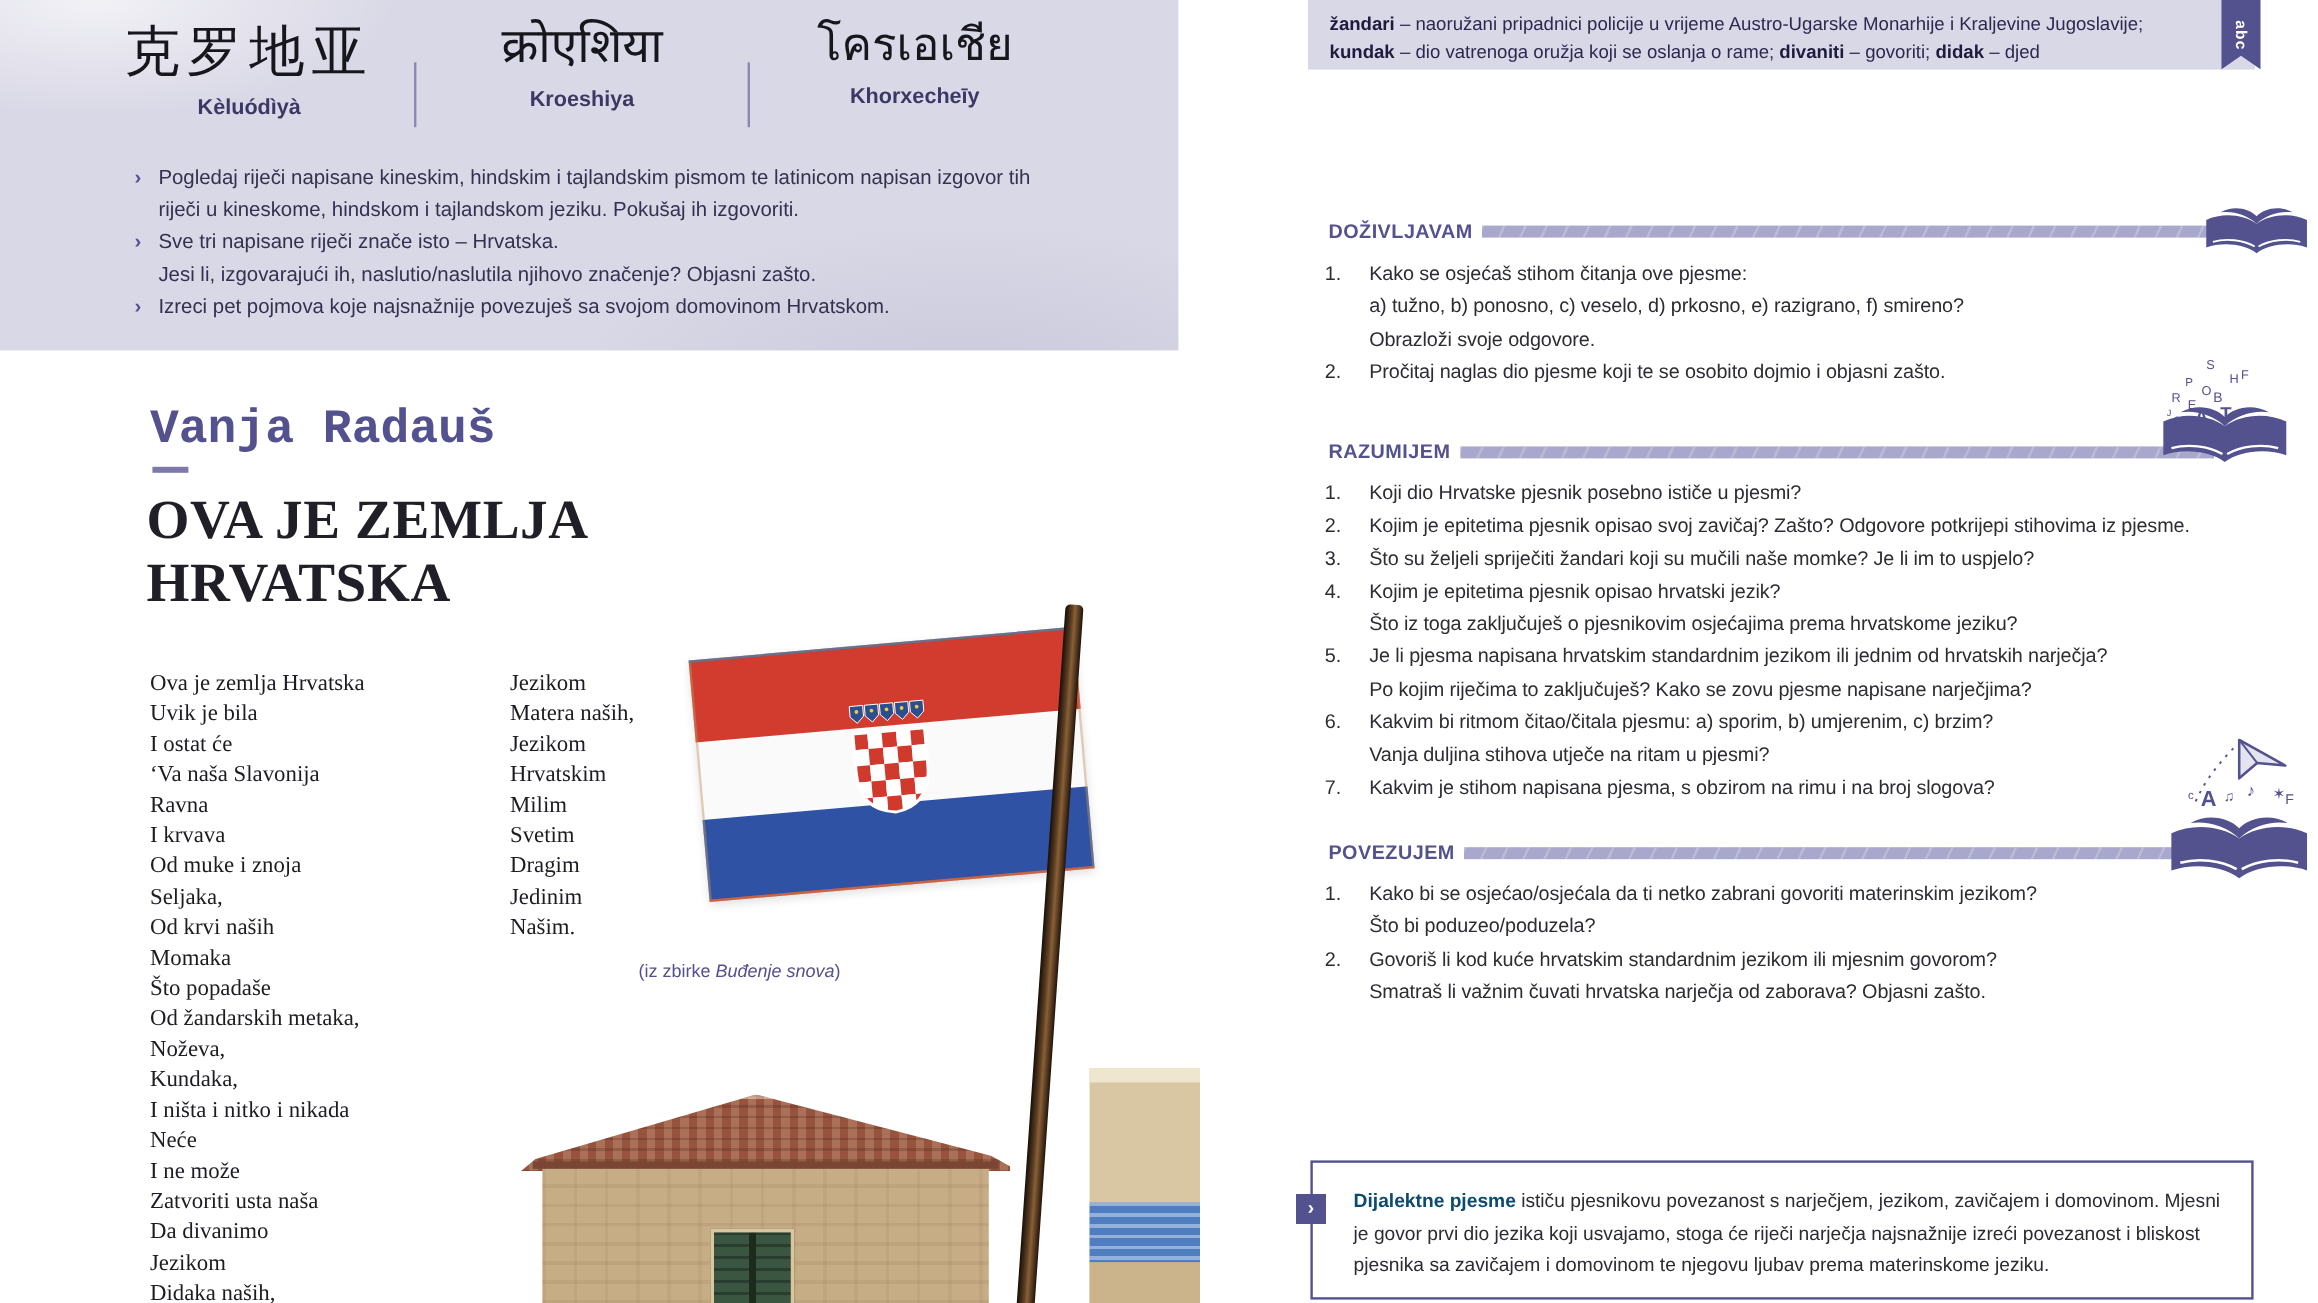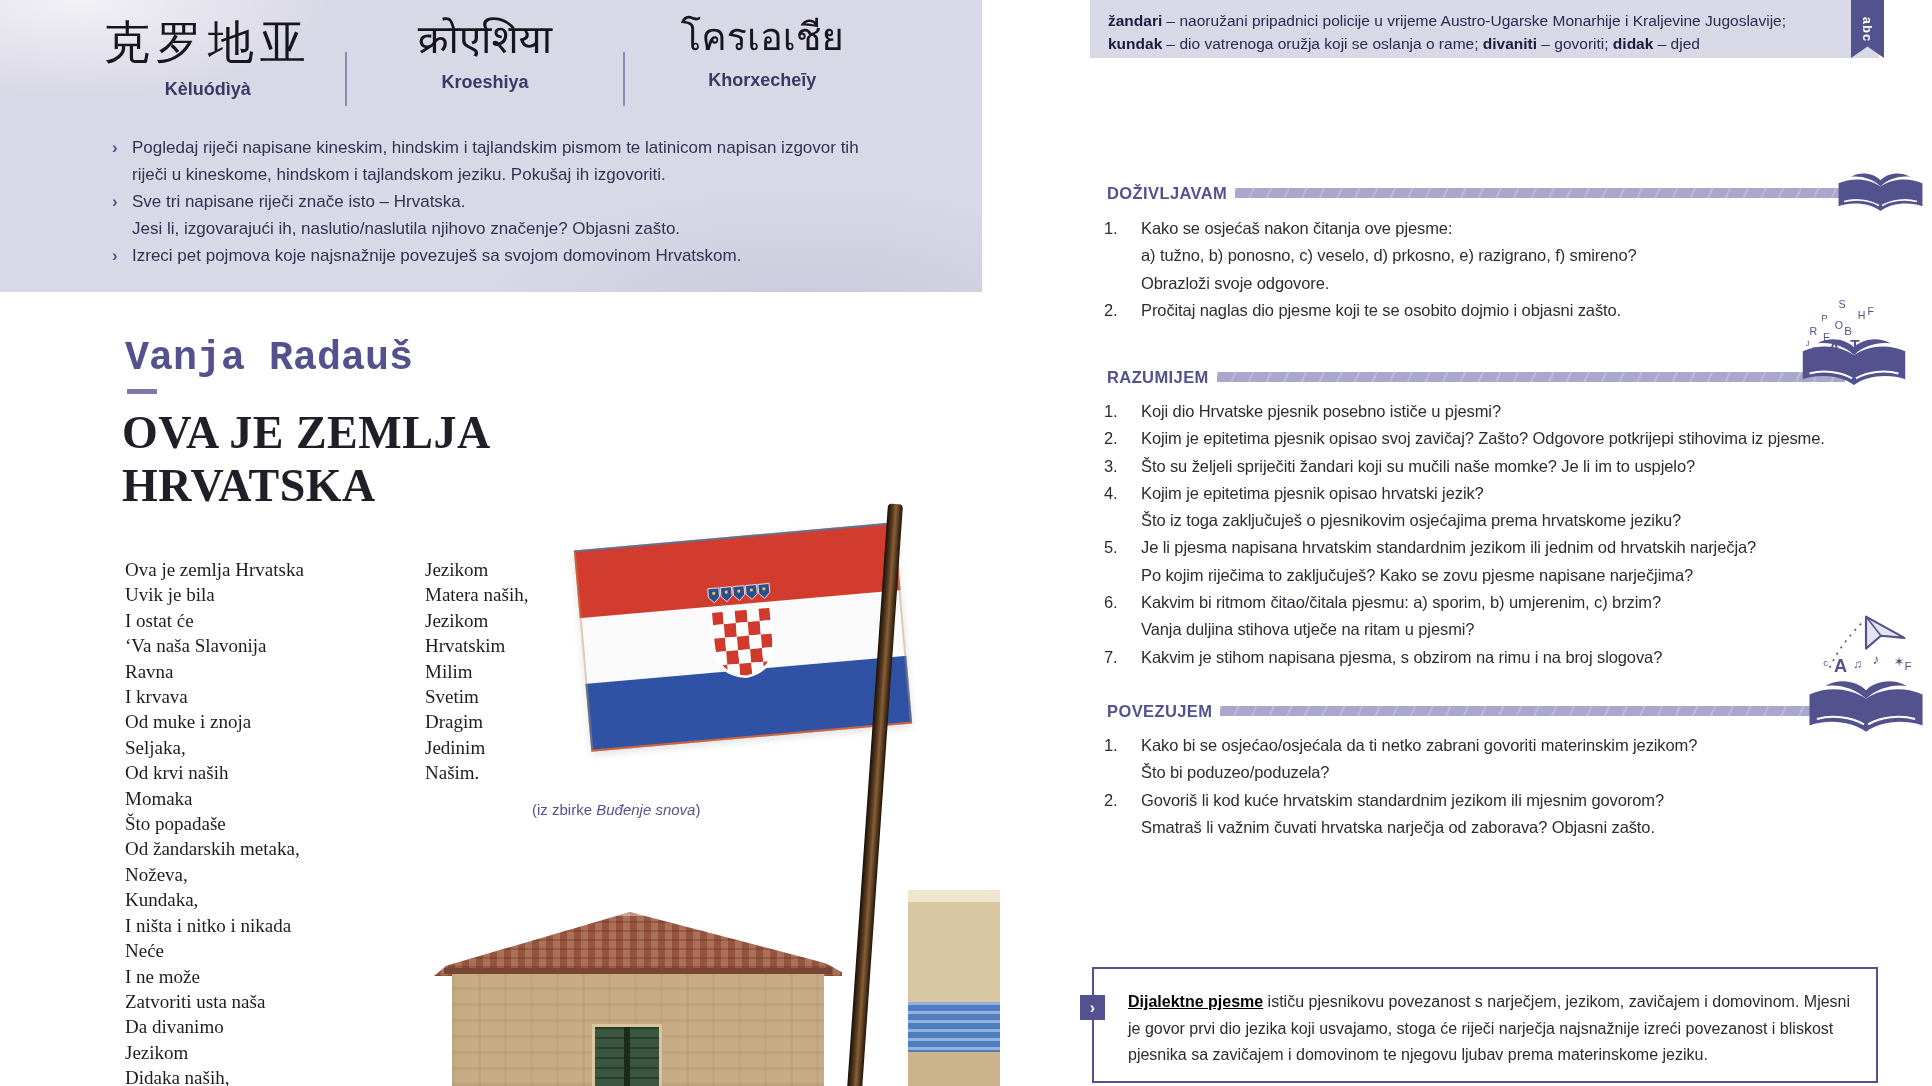--- a/index.html
+++ b/index.html
@@ -89,21 +89,21 @@
   .q-row{display:flex;}
   .q-num{width:37px;flex:none;}
   .q-text{flex:1;}
 
   .icon{position:absolute;z-index:2;}
   svg text{font-family:"Liberation Sans",sans-serif;}
 
   .infobox{position:absolute;left:1092px;top:967px;width:786px;height:116px;background:#fff;
     border:2.5px solid var(--accent,#54518f);box-sizing:border-box;padding:20px 24px 0 34px;
     font-size:16px;line-height:26.5px;color:#2c2b33;}
-  .infobox .lead{font-weight:bold;color:#000000;text-decoration:underline;}
+  .infobox .lead{font-weight:bold;color:#0c4a6e;}
   .infobox-marker{position:absolute;left:1080px;top:995px;width:25px;height:25px;background:var(--accent,#54518f);
     color:#fff;display:flex;align-items:center;justify-content:center;font-weight:bold;font-size:16px;z-index:2;}
 </style>
 </head>
 <body>
 
 <div class="spread">
 
   <div class="wash"></div>
   <div class="scripts-row" id="scriptsRow">
@@ -251,21 +251,21 @@
   </div>
 
   <div class="sec-head" style="top:185px">
     <span class="sec-title">DOŽIVLJAVAM</span>
     <div class="sec-bar"></div>
   </div>
   <div class="qlist" style="top:215px">
       <div class="q-row">
         <span class="q-num">1.</span>
         <div class="q-text">
-          <div class="q-line">Kako se osjećaš nakon čitanja ove pjesme:</div>
+          <div class="q-line">Kako se osjećaš stihom čitanja ove pjesme:</div>
           <div class="q-line">a) tužno, b) ponosno, c) veselo, d) prkosno, e) razigrano, f) smireno?</div>
           <div class="q-line">Obrazloži svoje odgovore.</div>
         </div>
       </div>
       <div class="q-row">
         <span class="q-num">2.</span>
         <div class="q-text">
           <div class="q-line">Pročitaj naglas dio pjesme koji te se osobito dojmio i objasni zašto.</div>
         </div>
       </div>

